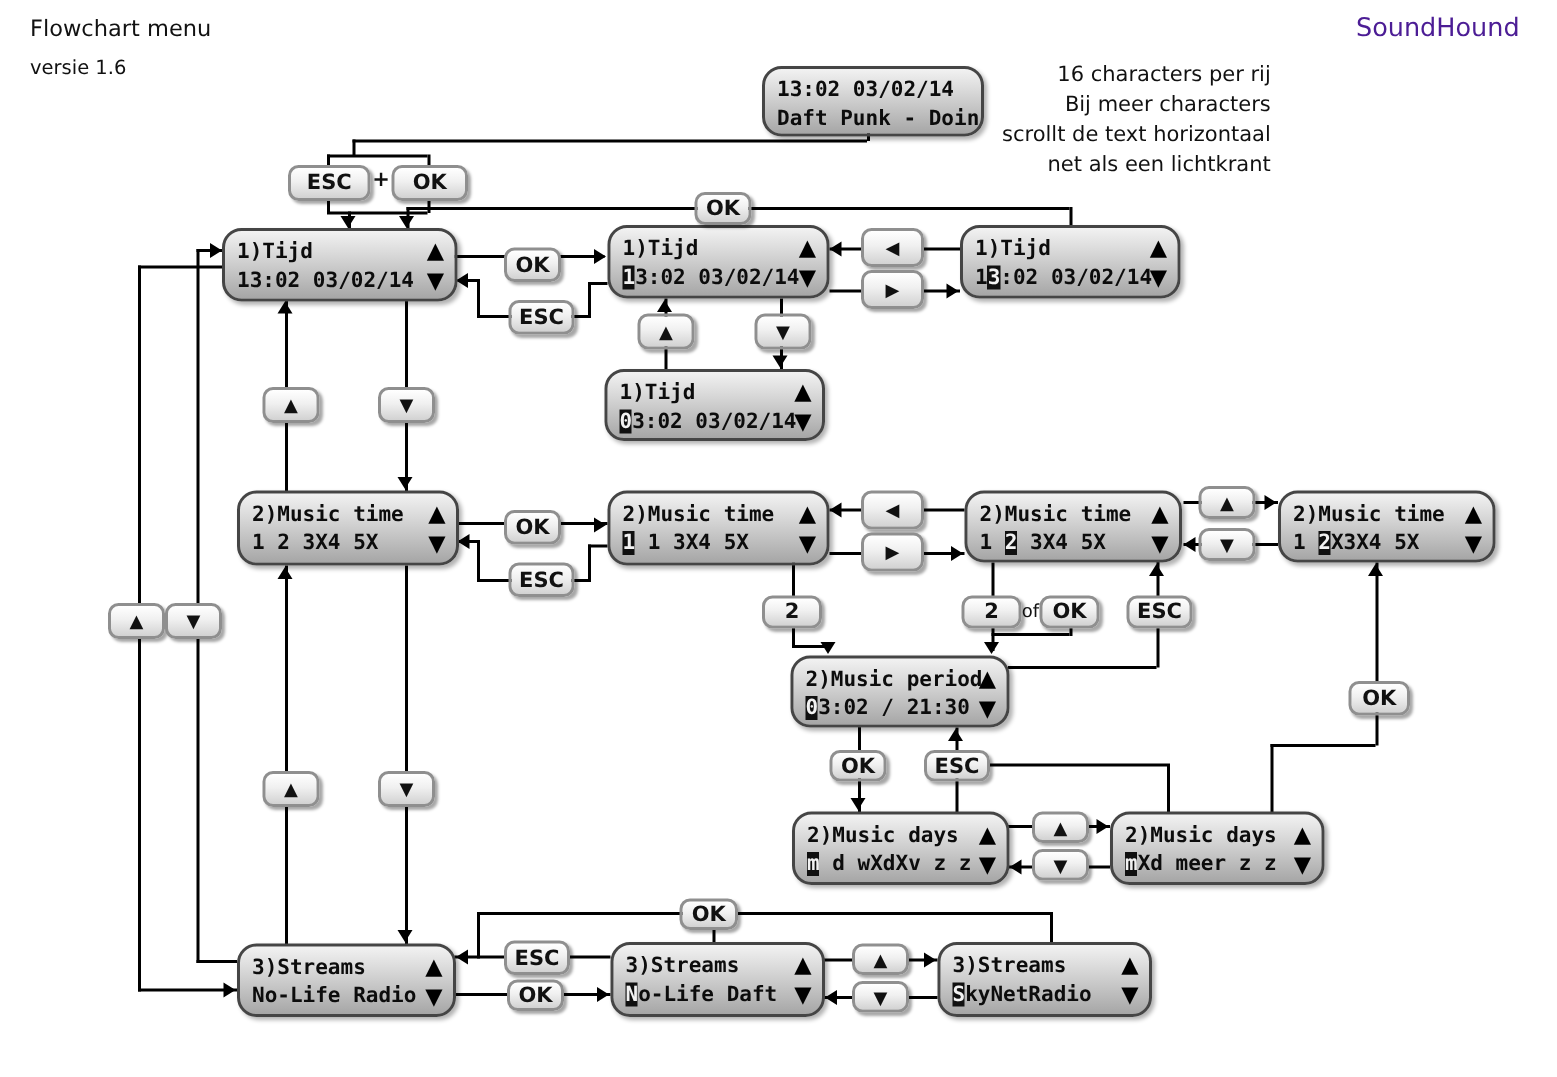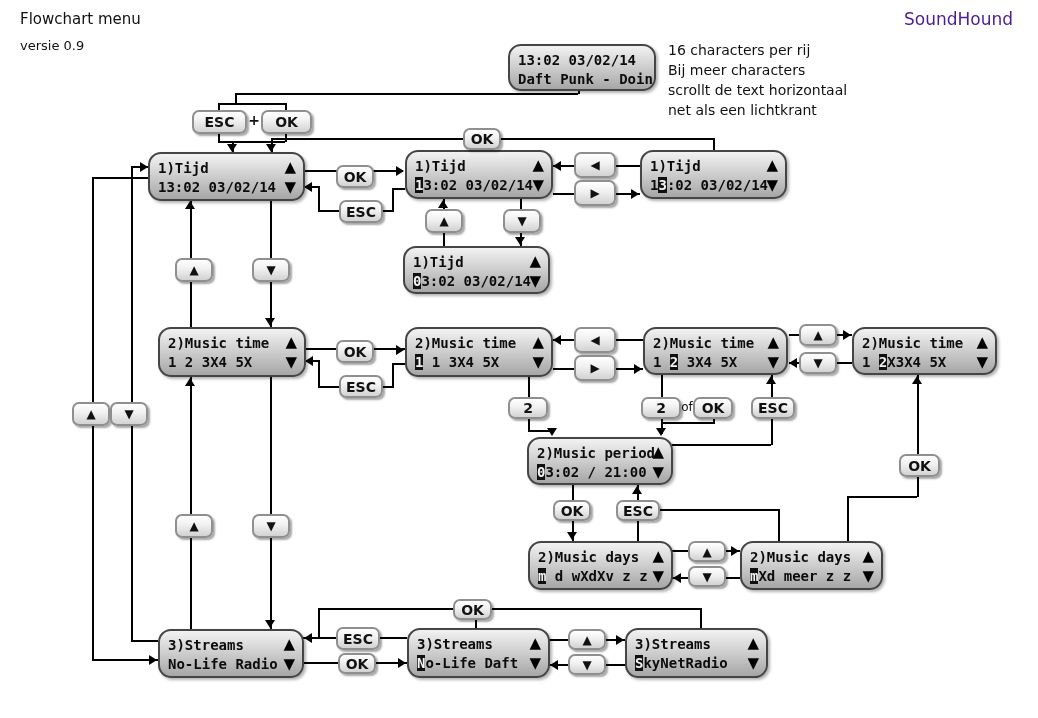--- a/index.html
+++ b/index.html
@@ -2,21 +2,21 @@
 <html><head>
 <meta charset="utf-8">
 <style>
   html,body{margin:0;padding:0;background:#fff;}
   #canvas{position:relative;width:1038px;height:718px;background:#ffffff;overflow:hidden;
           font-family:"DejaVu Sans",sans-serif;color:#111;}
   .hdr-title{position:absolute;left:20px;top:10px;font-size:15px;color:#111;}
   .hdr-version{position:absolute;left:20px;top:38px;font-size:13px;color:#111;}
   .brand{position:absolute;left:904px;top:9px;font-size:17px;color:#4c1d95;}
   .note{position:absolute;font-size:14px;line-height:20px;white-space:pre-line;color:#111;}
-  .note-chars{left:668px;top:40px;}
+  .note-chars{left:668px;top:40px;text-align:right;}
   .note-x{left:733px;top:280px;}
   .plus-label{position:absolute;left:246px;top:112px;width:16px;text-align:center;
               font-size:14px;font-weight:bold;z-index:4;}
   .of-label{position:absolute;left:679px;top:400px;width:16px;text-align:center;
             font-size:12px;z-index:4;}
   .hline,.vline{position:absolute;background:#000;z-index:1;}
   .hline{height:2px;}
   .vline{width:2px;}
   .arr{position:absolute;width:0;height:0;z-index:1;}
   .arr-down{border-left:5px solid transparent;border-right:5px solid transparent;border-top:8px solid #000;}
@@ -38,21 +38,21 @@
        background:linear-gradient(180deg,#ffffff 0%,#f0f0f0 45%,#d2d2d2 100%);
        box-shadow:2px 2px 2px rgba(0,0,0,0.35);display:flex;align-items:center;justify-content:center;
        font-weight:bold;font-size:14px;color:#111;z-index:3;cursor:default;}
   .btn.glyph{font-size:12px;}
 </style>
 </head>
 <body>
 
 <div id="canvas">
   <div class="hdr-title">Flowchart menu</div>
-  <div class="hdr-version">versie 0.9</div>
+  <div class="hdr-version">versie 1.6</div>
   <div class="brand">SoundHound</div>
   <div class="note note-chars">16 characters per rij
 Bij meer characters
 scrollt de text horizontaal
 net als een lichtkrant</div>
   <span class="plus-label">+</span>
   <span class="of-label">of</span>
 <div class="hline" style="left: 235px; top: 93px; width: 343px;"></div>
     <div class="hline" style="left: 218px; top: 103px; width: 67px;"></div>
     <div class="hline" style="left: 218px; top: 141px; width: 67px;"></div>
@@ -218,21 +218,21 @@
     <div class="lcd" style="left: 852px; top: 327px; width: 145px; height: 48px;">
       <div class="t1"><span>2)Music time</span></div>
       <div class="t2"><span>1 </span><span class="inv">2</span><span>X3X4 5X</span></div>
       <div class="ud">
         <span>▲</span>
         <span>▼</span>
       </div>
     </div>
     <div class="lcd" style="left: 527px; top: 437px; width: 146px; height: 48px;">
       <div class="t1"><span>2)Music period</span></div>
-      <div class="t2"><span class="inv">0</span><span>3:02 / 21:00</span></div>
+      <div class="t2"><span class="inv">0</span><span>3:02 / 21:30</span></div>
       <div class="ud">
         <span>▲</span>
         <span>▼</span>
       </div>
     </div>
     <div class="lcd" style="left: 528px; top: 541px; width: 145px; height: 49px;">
       <div class="t1"><span>2)Music days</span></div>
       <div class="t2"><span class="inv">m</span><span> d wXdXv z z</span></div>
       <div class="ud">
         <span>▲</span>

